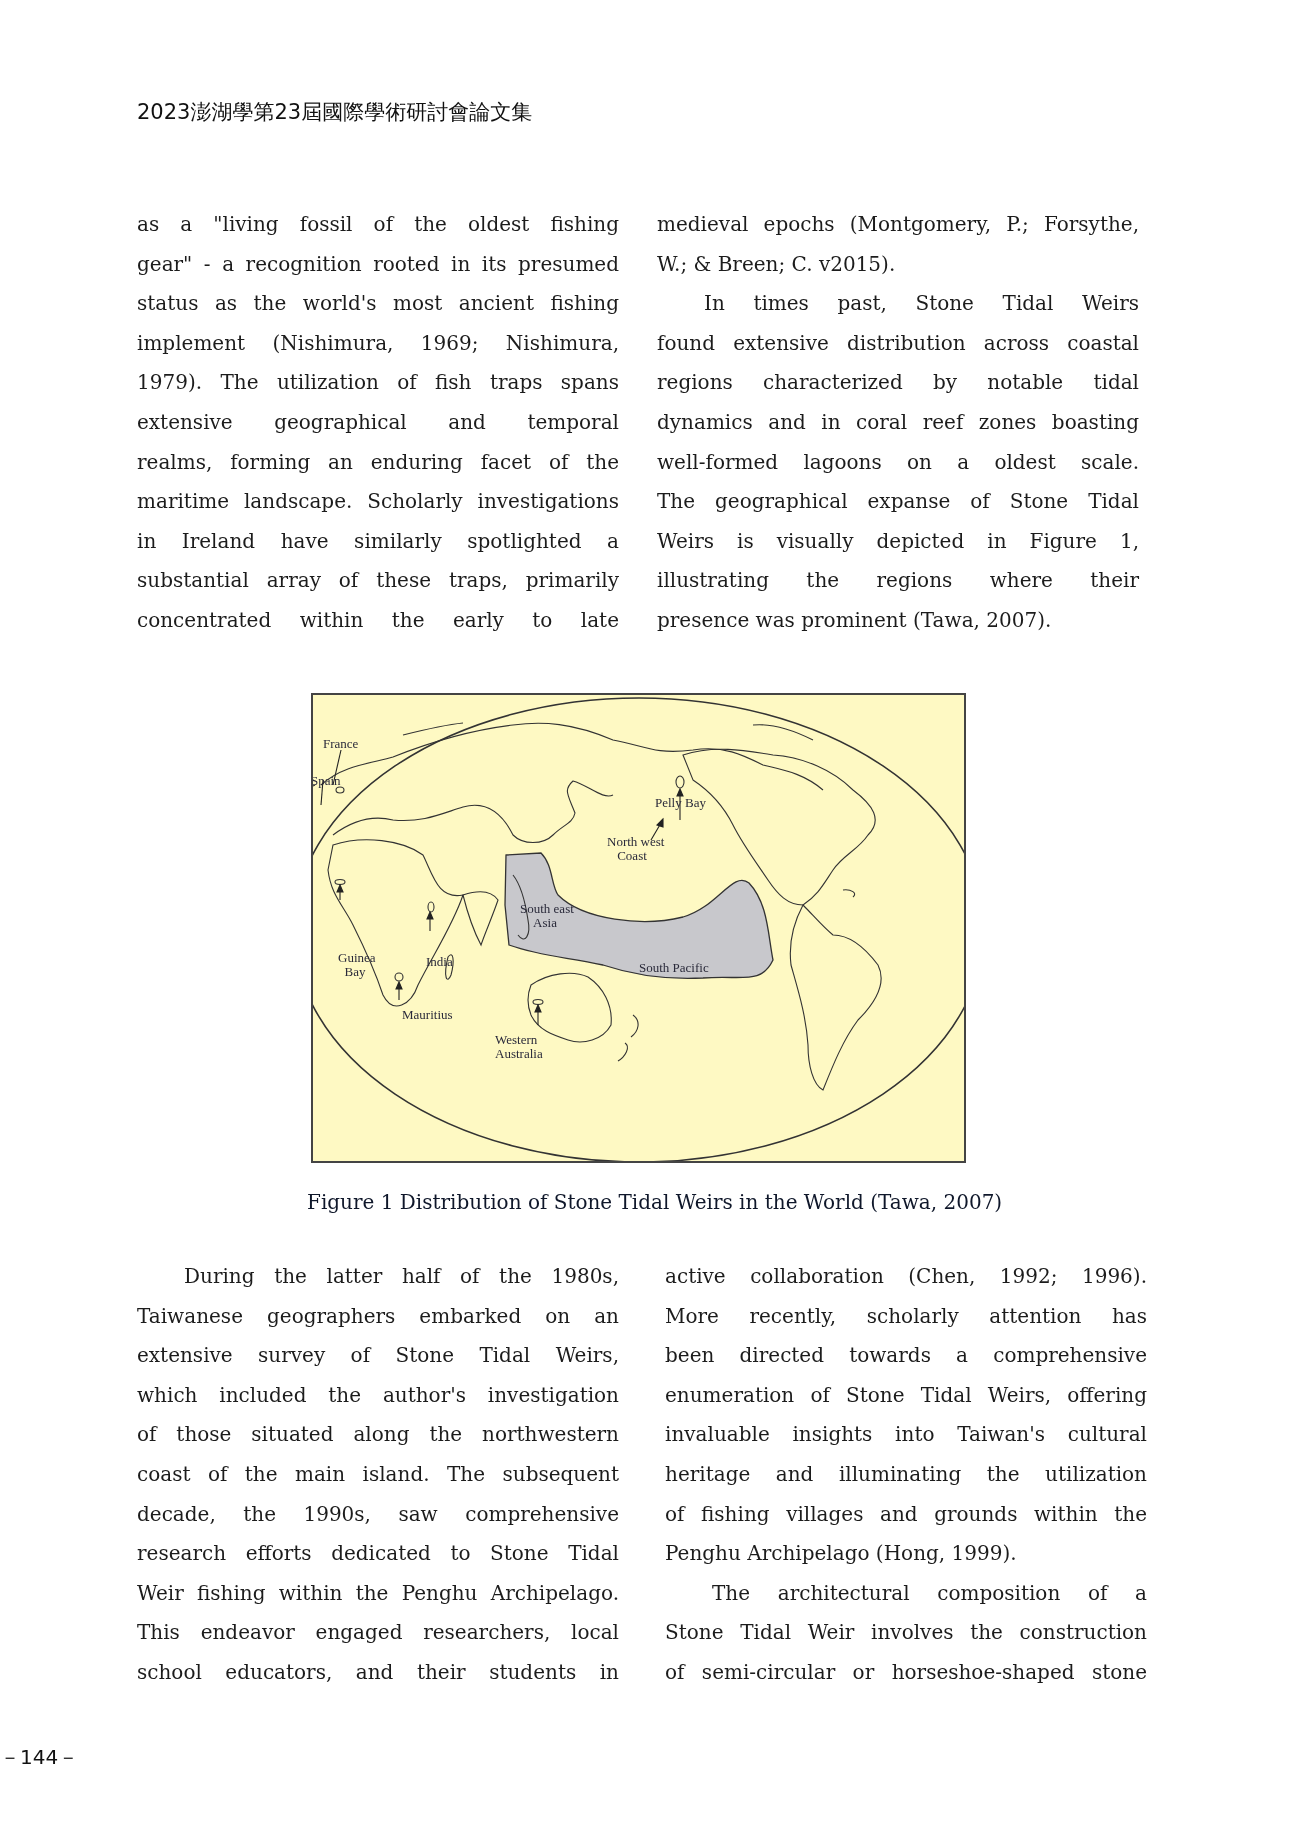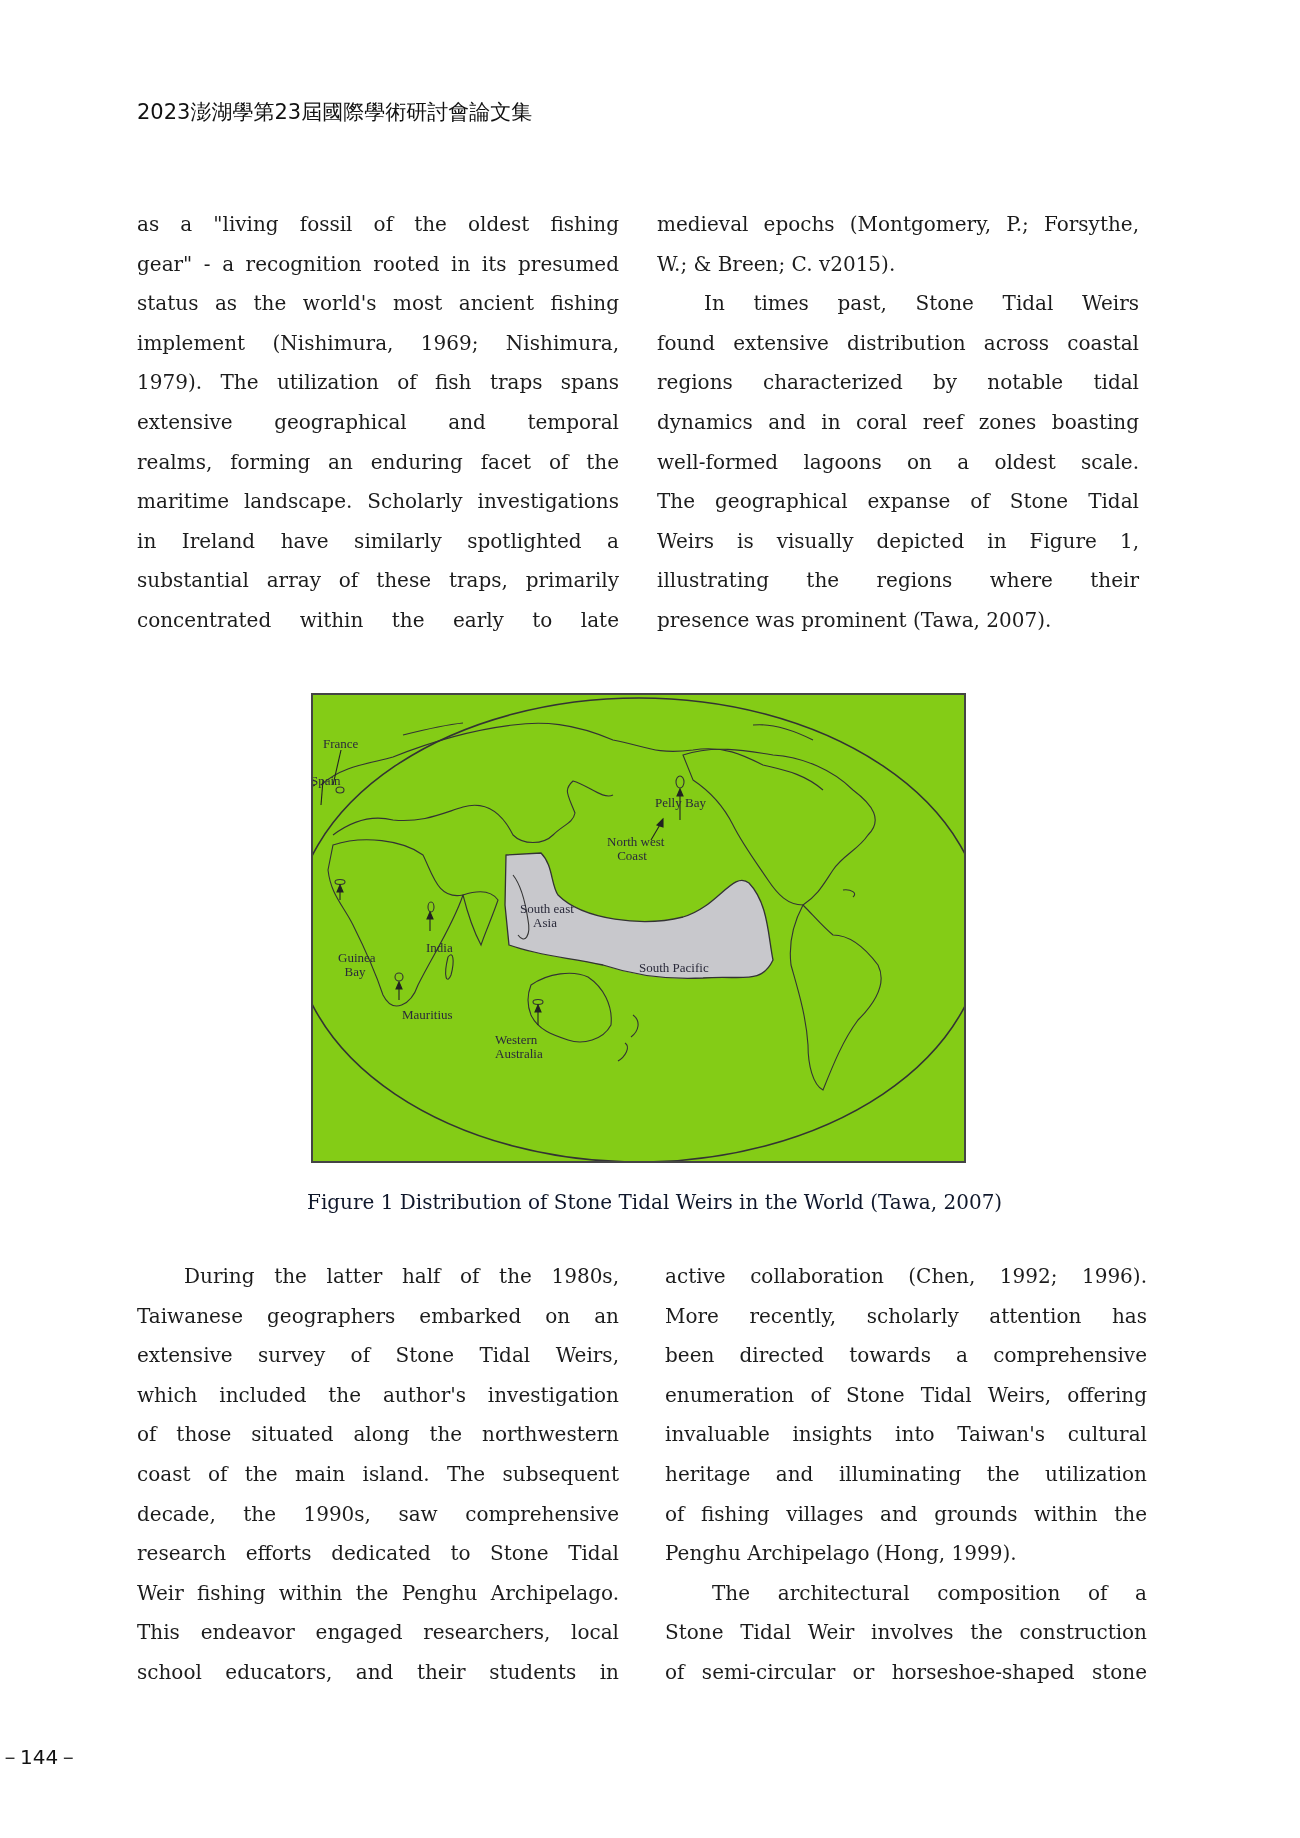--- a/index.html
+++ b/index.html
@@ -16,21 +16,21 @@
   }
   .col .line { display:block; text-align:justify; text-align-last:justify; height:39.6px; white-space:nowrap; }
   .col .line.last { text-align-last:left; }
   .col .line.indent { text-indent:47px; }
   #col-tl { left:137px; top:205px; }
   #col-tr { left:657px; top:205px; }
   #col-bl { left:137px; top:1257px; }
   #col-br { left:665px; top:1257px; }
   .figure-box {
     position:absolute; left:311px; top:693px; width:651px; height:466px;
-    border:2px solid #444; background:#84cc16; overflow:hidden;
+    border:2px solid #444; background:#fef9c3; overflow:hidden;
   }
   .figure-box svg { position:absolute; left:0; top:0; }
   .map-label {
     position:absolute; font-family:"Liberation Serif", "DejaVu Serif", serif;
     font-size:13px; line-height:14px; color:#2a2a3a; text-align:center; white-space:nowrap;
   }
   .caption {
     position:absolute; left:307px; top:1190px; width:676px;
     font-family:"DejaVu Serif", "Liberation Serif", serif;
     font-size:20px; color:#0f172a; text-align:center; white-space:nowrap;
@@ -142,21 +142,21 @@
   <span class="map-label" style="left:-2px; top:79px;">Spain</span>
   <span class="map-label" style="left:342px; top:101px;">Pelly Bay</span>
   <span class="map-label" style="left:294px; top:140px; width:50px;">
     <span>North west</span><br>
     <span>Coast</span>
   </span>
   <span class="map-label" style="left:207px; top:207px; width:50px;">
     <span>South east</span><br>
     <span>Asia</span>
   </span>
-  <span class="map-label" style="left:113px; top:246px;">India</span>
+  <span class="map-label" style="left:113px; top:260px;">India</span>
   <span class="map-label" style="left:9px; top:256px; width:34px;margin-left:16px;">
     <span>Guinea</span><br>
     <span>Bay</span>
   </span>
   <span class="map-label" style="left:326px; top:266px;">South Pacific</span>
   <span class="map-label" style="left:89px; top:313px;">Mauritius</span>
   <span class="map-label" style="left:182px; top:338px; width:42px;">
     <span>Western</span><br>
     <span>Australia</span>
   </span>

